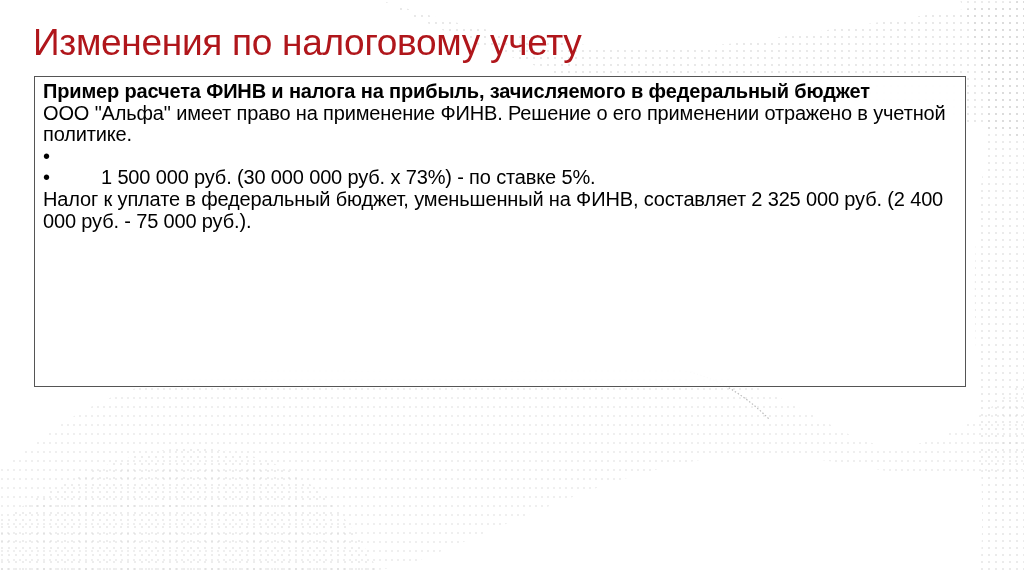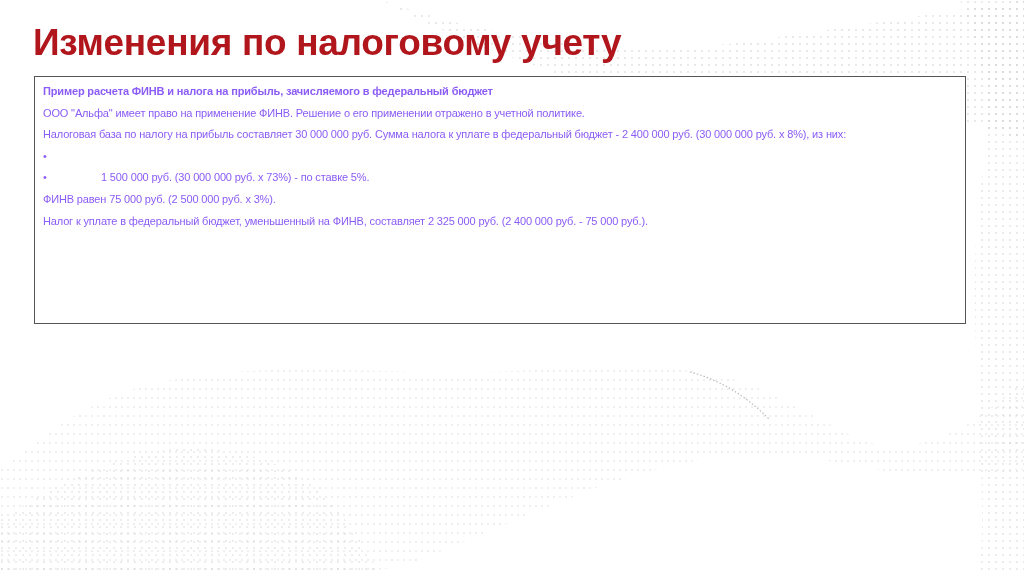--- a/index.html
+++ b/index.html
@@ -19,41 +19,41 @@
       left: 0; top: 0;
       width: 1024px; height: 574px;
       z-index: 0;
     }
     .slide-title {
       position: absolute;
       left: 33px;
       top: 22px;
       margin: 0;
       font-family: "Liberation Sans", sans-serif;
-      font-weight: bold;
+      font-weight: normal;
       font-size: 37px;
       letter-spacing: -0.3px;
       color: #b0161b;
       z-index: 2;
       white-space: nowrap;
     }
     .example-box {
       position: absolute;
       left: 34px;
       top: 76px;
       width: 932px;
-      height: 248px;
+      height: 311px;
       box-sizing: border-box;
       border: 1.5px solid #555555;
       background: rgba(255,255,255,0.94);
       padding: 4px 8px 0 8px;
       z-index: 2;
-      font-size: 11px;
+      font-size: 20px;
       line-height: 21.6px;
-      color: #8b5cf6;
+      color: #000000;
       letter-spacing: -0.15px;
     }
     .example-box p {
       margin: 0;
     }
     .example-box .heading {
       font-weight: bold;
     }
     .bullet {
       display: flex;
@@ -83,23 +83,21 @@
   <path d="M0 470 C 60 420, 110 390, 170 380 C 260 365, 330 370, 420 372 C 520 375, 620 360, 700 372 C 760 380, 800 410, 860 440 C 910 455, 950 440, 1000 400 L1024 380 L1024 470 C 980 470, 930 480, 880 470 C 820 458, 760 450, 700 460 C 600 478, 520 520, 420 560 C 380 574, 340 574, 300 574 L 0 574 Z" fill="url(#dots2)" opacity="0.55"></path>
   <path d="M0 520 C 80 470, 150 440, 220 450 C 300 460, 340 500, 380 574 L0 574 Z" fill="url(#dots)" opacity="0.45"></path>
   <path d="M690 372 C 720 380, 745 395, 770 420" stroke="#bbbbbb" stroke-width="1.2" fill="none" stroke-dasharray="1.5 2"></path>
 </svg>
 
 <h1 class="slide-title">Изменения по налоговому учету</h1>
 
 <div class="example-box">
   <p class="heading">Пример расчета ФИНВ и налога на прибыль, зачисляемого в федеральный бюджет</p>
   <p>ООО "Альфа" имеет право на применение ФИНВ. Решение о его применении отражено в учетной политике.</p>
-  <p>Налоговая база по налогу на прибыль составляет 30 000 000 руб. Сумма налога к уплате в федеральный бюджет - 2 400 000 руб. (30 000 000 руб. х 8%), из них:</p>
   <div class="bullet">
     <span class="dot">•</span>
   </div>
   <div class="bullet">
     <span class="dot">•</span>
     <span>1 500 000 руб. (30 000 000 руб. х 73%) - по ставке 5%.</span>
   </div>
-  <p>ФИНВ равен 75 000 руб. (2 500 000 руб. х 3%).</p>
   <p>Налог к уплате в федеральный бюджет, уменьшенный на ФИНВ, составляет 2 325 000 руб. (2 400 000 руб. - 75 000 руб.).</p>
 </div>
 
 </body></html>

